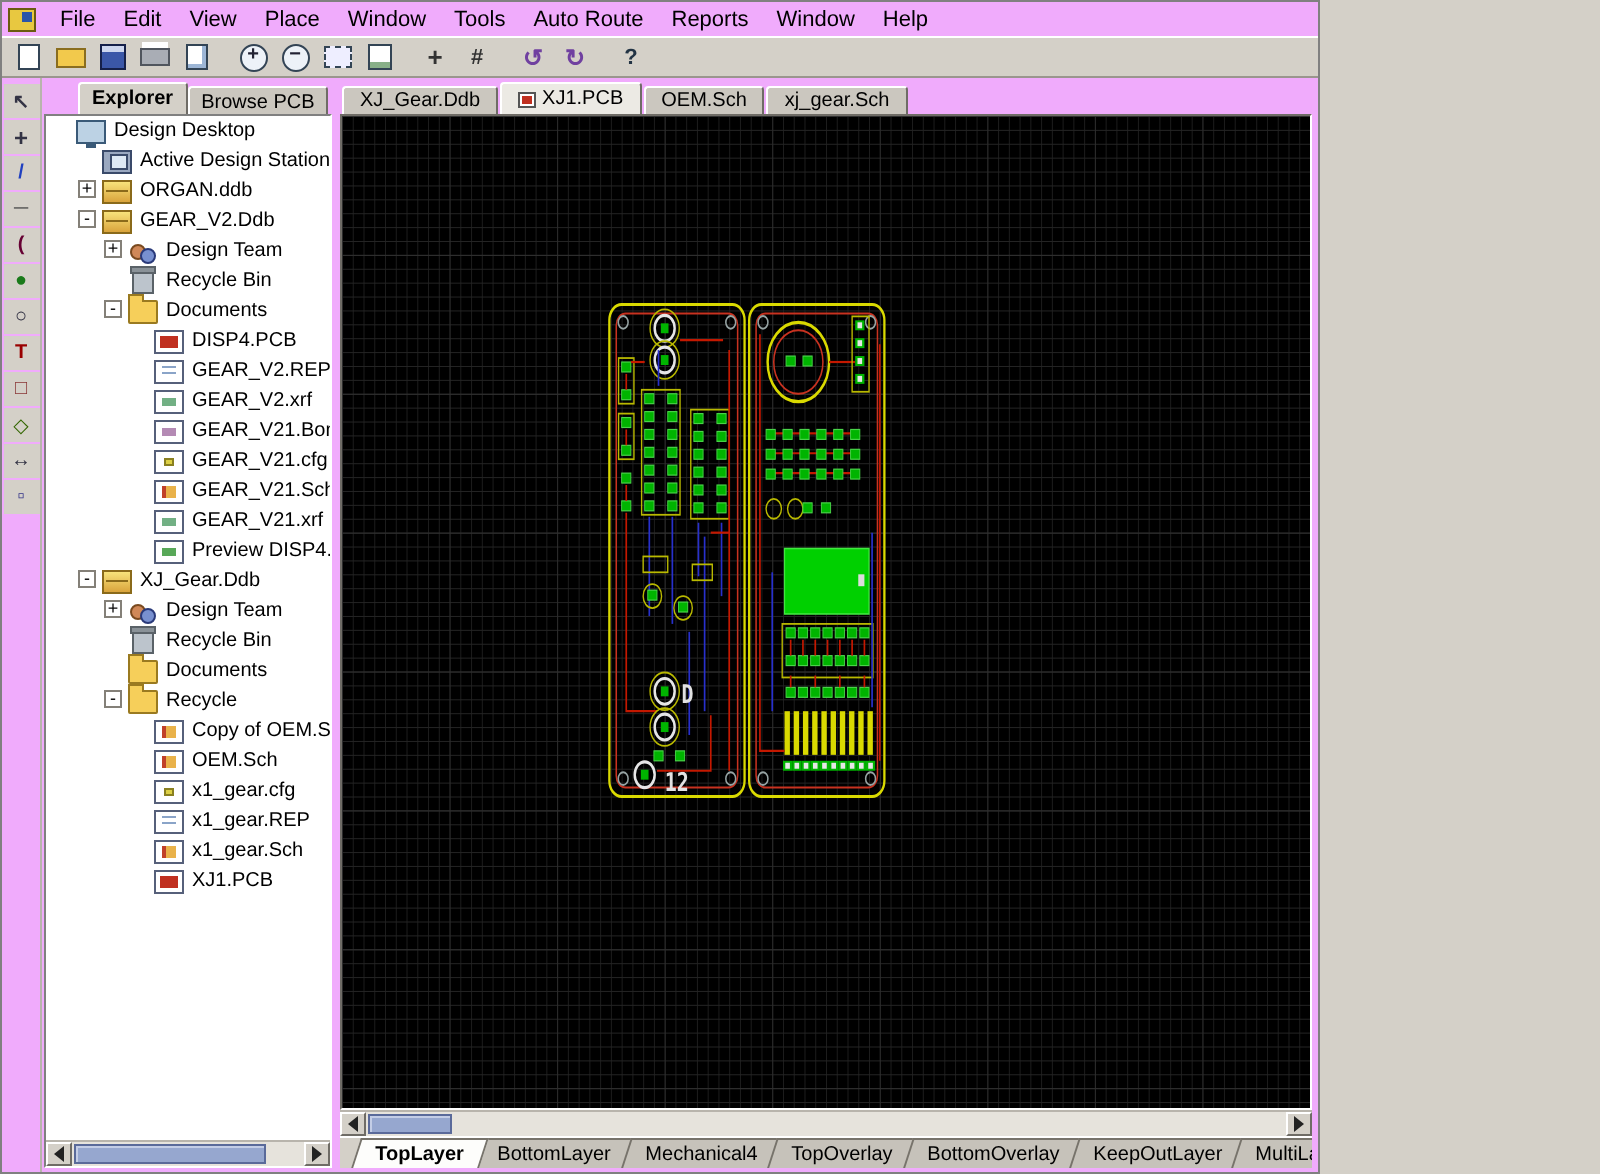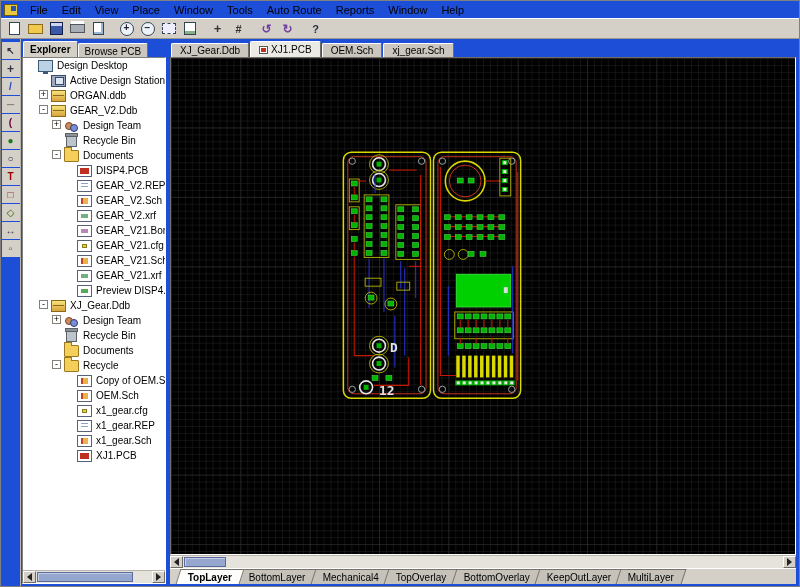--- a/index.html
+++ b/index.html
@@ -1,18 +1,18 @@
 <!DOCTYPE html>
 <html><head>
 <meta charset="utf-8">
 <style>
   *{box-sizing:border-box;margin:0;padding:0}
   html,body{width:800px;height:587px;overflow:hidden}
   body{font-family:"Liberation Sans",sans-serif;font-size:11px;background:#d4d0c8;color:#000}
-  .app{width:800px;height:587px;display:flex;flex-direction:column;background:#1d4ed8;border:1px solid #808080}
+  .app{width:660px;height:587px;display:flex;flex-direction:column;background:#f0abfc;border:1px solid #808080}
 
   
   .menubar{height:18px;display:flex;align-items:center;padding-left:3px;border-bottom:1px solid #fff}
   .app-icon{width:14px;height:12px;margin-right:5px;background:#e8c840;border:1px solid #6a5a10;position:relative;flex:none}
   .app-icon::after{content:"";position:absolute;right:1px;top:1px;width:5px;height:5px;background:#2a55aa}
   .menu-item{padding:2px 7px;cursor:default}
 
   
   .toolbar{height:20px;display:flex;align-items:center;padding:1px 3px;border-bottom:1px solid #9a968e;background:#d4d0c8}
   .tb-btn{width:21px;height:17px;background:#d4d0c8;border:1px solid transparent;display:flex;align-items:center;justify-content:center;padding:0;cursor:pointer;flex:none}
@@ -48,21 +48,21 @@
   [data-icon="pad-tool-icon"]::before{content:"●";color:#1a7a1a}
   [data-icon="via-tool-icon"]::before{content:"○";color:#334;font-weight:bold}
   [data-icon="string-tool-icon"]::before{content:"T";font-weight:bold;color:#900}
   [data-icon="component-tool-icon"]::before{content:"□";color:#833;font-weight:bold}
   [data-icon="polygon-tool-icon"]::before{content:"◇";color:#360}
   [data-icon="dimension-tool-icon"]::before{content:"↔";color:#334}
   [data-icon="room-tool-icon"]::before{content:"▫";color:#338;font-weight:bold}
 
   
   .explorer-panel{width:147px;flex:none;display:flex;flex-direction:column;padding:1px 2px 2px 1px}
-  .explorer-tabs{height:17px;display:flex;align-items:flex-end;padding-left:1px}
+  .explorer-tabs{height:17px;display:flex;align-items:flex-end;padding-left:17px}
   .x-tab{padding:2px 6px 1px;font-size:10px;background:#cbc7bf;border:1px solid;border-color:#fff #6f6c66 #9a968e #fff;border-bottom:none;border-radius:2px 2px 0 0;cursor:pointer;height:14px;line-height:11px}
   .x-tab.active{background:#d4d0c8;height:16px;font-weight:bold;position:relative;z-index:2}
   .tree-wrap{flex:1;display:flex;flex-direction:column;min-height:0;border-top:1px solid #808080;border-left:1px solid #808080;border-right:1px solid #fff;border-bottom:1px solid #fff;background:#fff}
   .tree{flex:1;overflow:hidden;background:#fff;padding-top:2px}
   .tree-row{display:flex;align-items:flex-start;height:15px;padding-left:calc(3px + var(--depth,0)*13px);white-space:nowrap;font-size:10px;cursor:default}
   .expander{width:9px;height:9px;border:1px solid #848078;background:#fff;font-size:9px;line-height:7px;text-align:center;margin-right:3px;flex:none;color:#000;cursor:pointer}
   .expander:empty{visibility:hidden}
   .ticon{width:15px;height:12px;margin-right:4px;position:relative;flex:none}
   [data-icon="design-desktop-icon"]{background:#bcd2e4;border:1px solid #3a5a78}
   [data-icon="design-desktop-icon"]::after{content:"";position:absolute;left:4px;bottom:-3px;width:5px;height:2px;background:#3a5a78}
@@ -229,25 +229,20 @@
               <span class="ticon" data-icon="pcb-file-icon"></span>
               <span class="tlabel">DISP4.PCB</span>
             </div>
             <div class="tree-row" style="--depth: 3;">
               <span class="expander"></span>
               <span class="ticon" data-icon="rep-file-icon"></span>
               <span class="tlabel">GEAR_V2.REP</span>
             </div>
             <div class="tree-row" style="--depth: 3;">
               <span class="expander"></span>
-              <span class="ticon" data-icon="sch-file-icon"></span>
-              <span class="tlabel">GEAR_V2.Sch</span>
-            </div>
-            <div class="tree-row" style="--depth: 3;">
-              <span class="expander"></span>
               <span class="ticon" data-icon="xrf-file-icon"></span>
               <span class="tlabel">GEAR_V2.xrf</span>
             </div>
             <div class="tree-row" style="--depth: 3;">
               <span class="expander"></span>
               <span class="ticon" data-icon="bom-file-icon"></span>
               <span class="tlabel">GEAR_V21.Bom</span>
             </div>
             <div class="tree-row" style="--depth: 3;">
               <span class="expander"></span>

